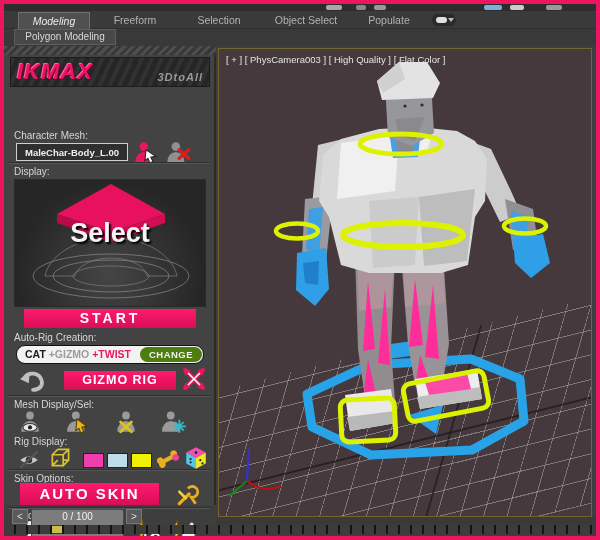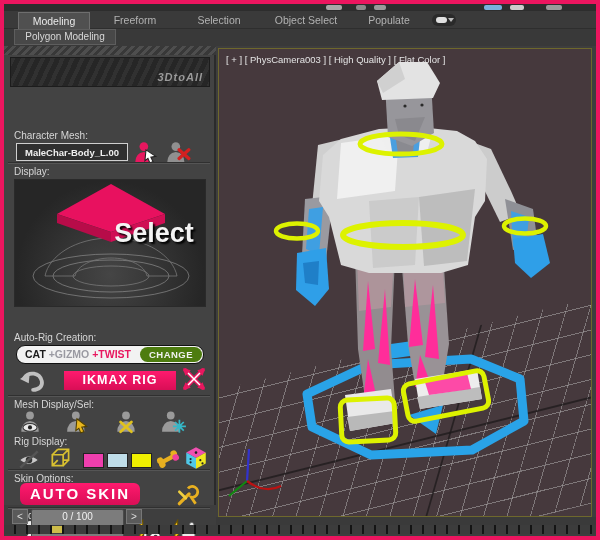--- a/index.html
+++ b/index.html
@@ -8,21 +8,21 @@
   .abs { position:absolute; }
   #frame { position:absolute; left:0; top:0; width:600px; height:540px; background:#ec155f; }
   #app { position:absolute; left:4px; top:4px; width:592px; height:532px; background:#3e3e3e; overflow:hidden; }
 
   
   #topstrip { left:0; top:0; width:592px; height:7px; background:#2d2d2d; }
   #topstrip .frag { position:absolute; top:1px; height:5px; border-radius:2px; }
   #ribbon1 { left:0; top:7px; width:592px; height:18px; background:#3a3a3a; border-bottom:1px solid #2e2e2e; }
   .tab { position:absolute; top:1px; height:17px; line-height:16px; text-align:center;
          font-size:10.5px; color:#b2b2b2; cursor:default; }
-  .tab.active { background:#505050; border:1px solid #6e6e6e; border-bottom:none; color:#e9e9e9; }
+  .tab.active { background:#505050; border:1px solid #6e6e6e; border-bottom:none; color:#e9e9e9;font-style:italic; }
   #ribbon2 { left:0; top:25px; width:592px; height:17px; background:#393939; }
   #tab-poly { position:absolute; left:10px; top:0px; width:102px; height:16px; background:#484848;
               border:1px solid #5e5e5e; color:#d8d8d8; font-size:10px; text-align:center; line-height:14px; }
   #overflow-dd { position:absolute; left:428px; top:3px; width:24px; height:12px; background:#2a2a2a;
                  border-radius:6px; }
   #overflow-dd .pill { position:absolute; left:4px; top:3px; width:11px; height:6px; background:#e0e0e0; border-radius:3px; }
   #overflow-dd .caret { position:absolute; right:2px; top:4px; width:0; height:0;
                  border-left:3px solid transparent; border-right:3px solid transparent; border-top:4px solid #bbb; }
   #hatch { left:0; top:42px; width:212px; height:9px;
            background:repeating-linear-gradient(135deg,#4e4e4e 0 3px,#383838 3px 6px); }
@@ -42,34 +42,34 @@
 
   #mesh-field { position:absolute; left:12px; top:88px; width:112px; height:18px; background:#2f2f2f;
           border:1px solid #cfcfcf; color:#efefef; font-size:9.5px; font-weight:bold; text-align:center;
           font-family:"Liberation Sans", sans-serif; }
   .iconbtn { position:absolute; width:28px; height:24px; display:flex; align-items:center; justify-content:center; }
 
   #guides-art { position:absolute; left:10px; top:124px; width:192px; height:128px;
           background:radial-gradient(ellipse at 50% 75%, #454545 0%, #262626 70%); border:1px solid #2a2a2a; }
   #guides-art .line1, #guides-art .line2 { position:absolute; width:100%; text-align:center; color:#f4f4f4;
           font-weight:bold; text-shadow:2px 2px 2px #000; }
-  #guides-art .line1 { top:38px; font-size:27px;margin-left:44px; }
+  #guides-art .line1 { top:38px; font-size:27px; }
   #guides-art .line2 { top:66px; font-size:27px; }
   .bigbtn { position:absolute; color:#fff; font-weight:bold; text-align:center; cursor:pointer;
           background:linear-gradient(#ff1a6e,#d90e56); }
   #start-btn { left:20px; top:254px; width:172px; height:19px; font-size:14px; letter-spacing:3px; line-height:19px; }
 
   #cat-bar { position:absolute; left:12px; top:290px; width:188px; height:19px; background:#f2f2f2;
           border-radius:9px; border:1px solid #111; line-height:17px; padding-left:8px; font-size:10.5px; font-weight:bold; }
   #cat-bar .cat { color:#1a1a1a; } #cat-bar .gizmo { color:#9a9aa2; } #cat-bar .twist { color:#e8175f; }
   #change-btn { position:absolute; right:1px; top:1px; width:62px; height:15px; background:#4d7c0f; color:#f0f0f0;
           border-radius:8px; font-size:9.5px; font-weight:bold; text-align:center; line-height:15px; letter-spacing:.5px; }
   #create-btn { left:60px; top:316px; width:112px; height:19px; font-size:12.5px; letter-spacing:1px; line-height:19px; }
 
-  #autoskin-btn { left:16px; top:428px; width:120px; height:22px; font-size:15px; letter-spacing:2px; line-height:22px;border-radius:6px; }
+  #autoskin-btn { left:16px; top:428px; width:139px; height:22px; font-size:15px; letter-spacing:2px; line-height:22px; }
 
   
   .tbtn { position:absolute; top:505px; width:16px; height:15px; background:#5a5a5a; border:1px solid #777;
           color:#ddd; font-size:10px; text-align:center; line-height:13px; }
   #time-track { position:absolute; left:27px; top:505px; width:93px; height:30px; background:#7c7c7c;
           border:1px solid #4a4a4a; border-radius:2px; color:#f2f2f2; font-size:10px; text-align:center; line-height:13px; }
   #ruler { position:absolute; left:0; top:521px; width:592px; height:9px; background:#1d1d1d;
           background-image:repeating-linear-gradient(90deg,#3c3c3c 0 10px,#141414 10px 12px); }
   #ruler-marker { position:absolute; left:48px; top:1px; width:10px; height:7px; background:#cdbc4a; }
   #understrip { position:absolute; left:212px; top:513px; width:380px; height:8px; background:#3a3a3a; }
@@ -112,20 +112,21 @@
     </div>
   </div>
   <div id="ribbon2" class="abs">
     <div id="tab-poly">Polygon Modeling</div>
   </div>
   <div id="hatch" class="abs"></div>
 
   <div id="panel" class="abs">
 
     <div id="logo" class="abs">
+      <span id="logo-title">IKMAX</span>
       <span id="logo-brand">3DtoAll</span>
     </div>
 
     <div class="grouplabel" style="top:75px">Character Mesh:</div>
     <input id="mesh-field" value="MaleChar-Body_L.00" style="">
     <div class="iconbtn" style="left:128px;top:85px">
       <svg width="26" height="24" viewBox="0 0 24 22">
         <circle cx="10" cy="6" r="4" fill="#e8175f"></circle>
         <path d="M2,21 Q2,12 10,11 Q18,12 18,21 Z" fill="#e8175f"></path>
         <polygon points="12,9 21,15 16.5,15.8 18.5,20 15.5,21 13.8,16.8 11,19" fill="#fff" stroke="#222" stroke-width="1"></polygon>
@@ -147,35 +148,36 @@
         <ellipse cx="96" cy="96" rx="78" ry="22" fill="none" stroke="#8a8a8a" stroke-width="1" opacity=".7"></ellipse>
         <ellipse cx="96" cy="96" rx="58" ry="16" fill="none" stroke="#9a9a9a" stroke-width="1" opacity=".6"></ellipse>
         <ellipse cx="96" cy="96" rx="38" ry="10" fill="none" stroke="#9a9a9a" stroke-width="1" opacity=".5"></ellipse>
         <path d="M96,58 C60,58 34,76 30,96 L60,96 C62,86 77,78 96,78 C115,78 130,86 132,96 L162,96 C158,76 132,58 96,58" fill="none" stroke="#777" stroke-width="1" opacity=".8"></path>
         <polygon points="96,4 150,34 96,52 42,34" fill="#e8115f"></polygon>
         <polygon points="42,34 96,52 96,62 42,43" fill="#b70c49"></polygon>
         <polygon points="150,34 96,52 96,62 150,43" fill="#d00e54"></polygon>
       </svg>
       <div class="line1">Select</div>
     </div>
+    <div id="start-btn" class="bigbtn">START</div>
 
     <div class="grouplabel" style="top:277px">Auto-Rig Creation:</div>
     <div id="cat-bar">
       <span class="cat">CAT</span>
       <span class="gizmo">+GIZMO</span>
       <span class="twist">+TWIST</span>
       <div id="change-btn">CHANGE</div>
     </div>
     <div class="iconbtn" style="left:14px;top:313px">
       <svg width="28" height="24" viewBox="0 0 24 22">
         <path d="M5,9 C9,3 19,4 21,12 C22,17 18,20 13,20" fill="none" stroke="#c0c0c0" stroke-width="3.5" stroke-linecap="round"></path>
         <polygon points="1,10 10,4 9,14" fill="#c0c0c0"></polygon>
       </svg>
     </div>
-    <div id="create-btn" class="bigbtn">IKMAX RIG</div>
+    <div id="create-btn" class="bigbtn">GIZMO RIG</div>
     <div class="iconbtn" style="left:176px;top:312px">
       <svg width="26" height="26" viewBox="0 0 24 24">
         <path d="M4,4 L20,20 M20,4 L4,20" stroke="#e8175f" stroke-width="4" stroke-linecap="round"></path>
         <path d="M4,4 L20,20 M20,4 L4,20" stroke="#fff" stroke-width="1.4" stroke-linecap="round"></path>
         <polygon points="2,2 9,4 4,9" fill="#e8175f"></polygon>
             <polygon points="22,2 15,4 20,9" fill="#e8175f"></polygon>
         <polygon points="2,22 9,20 4,15" fill="#e8175f"></polygon>
             <polygon points="22,22 15,20 20,15" fill="#e8175f"></polygon>
       </svg>
     </div>

